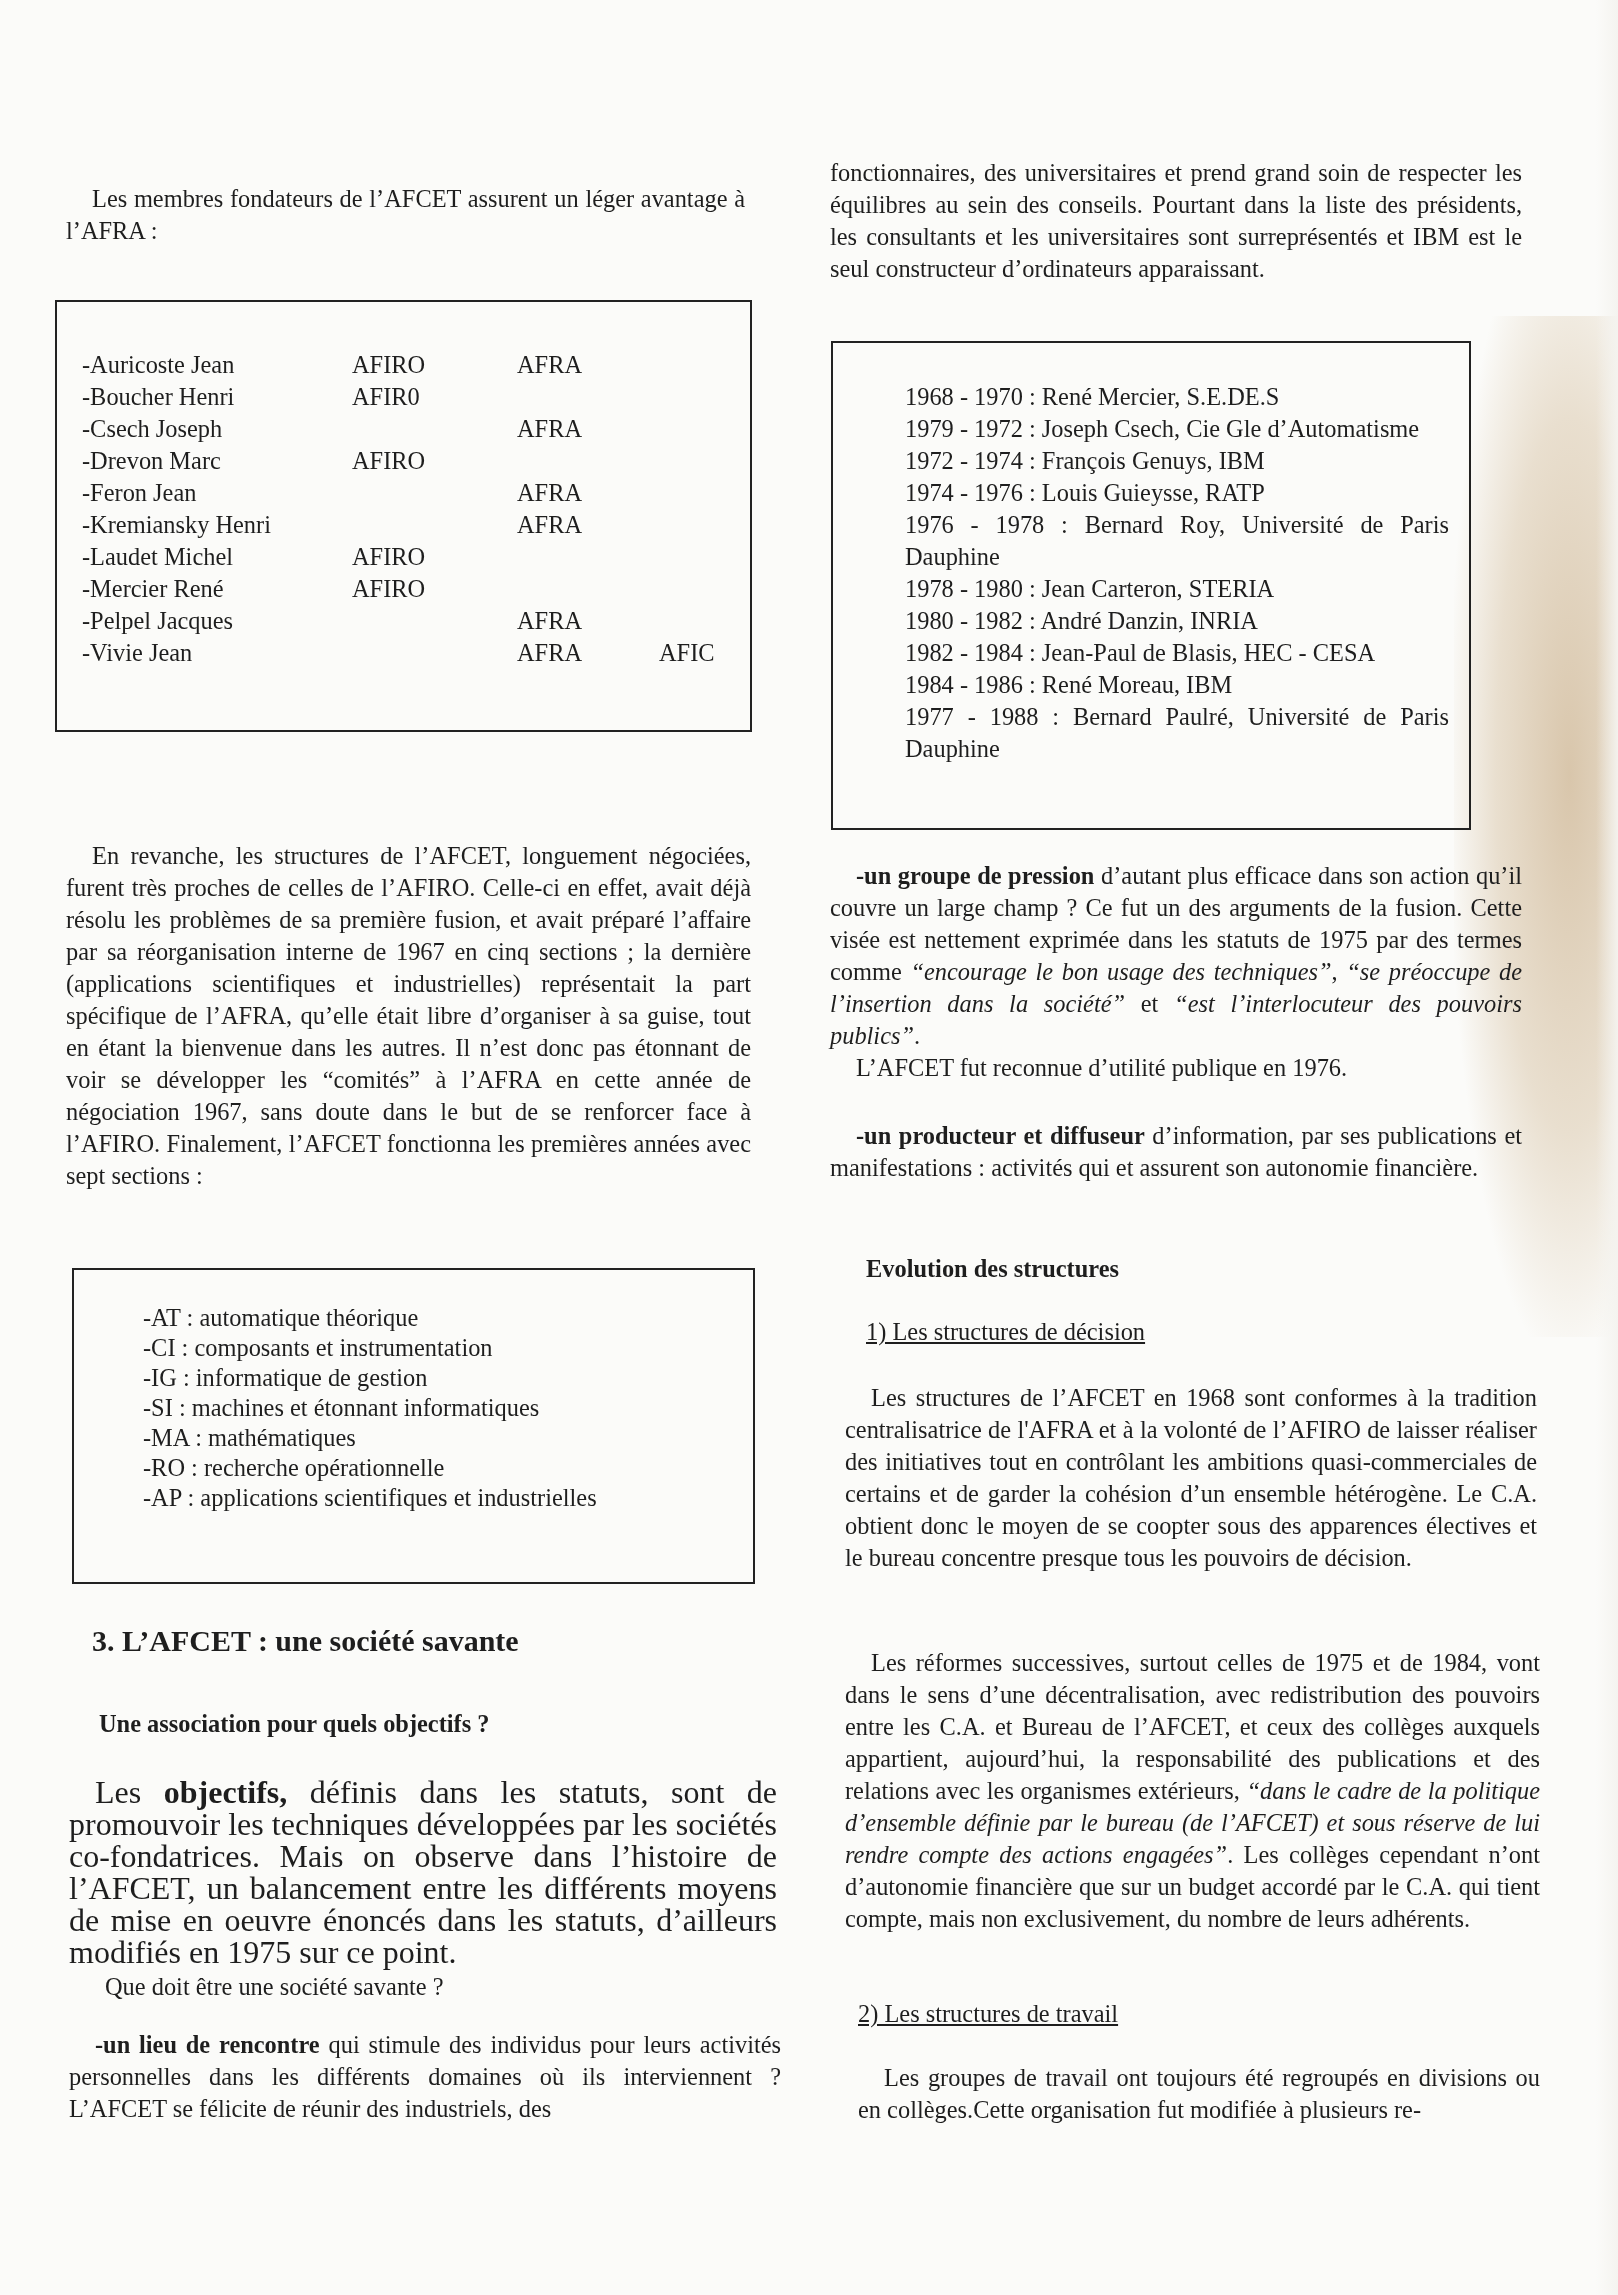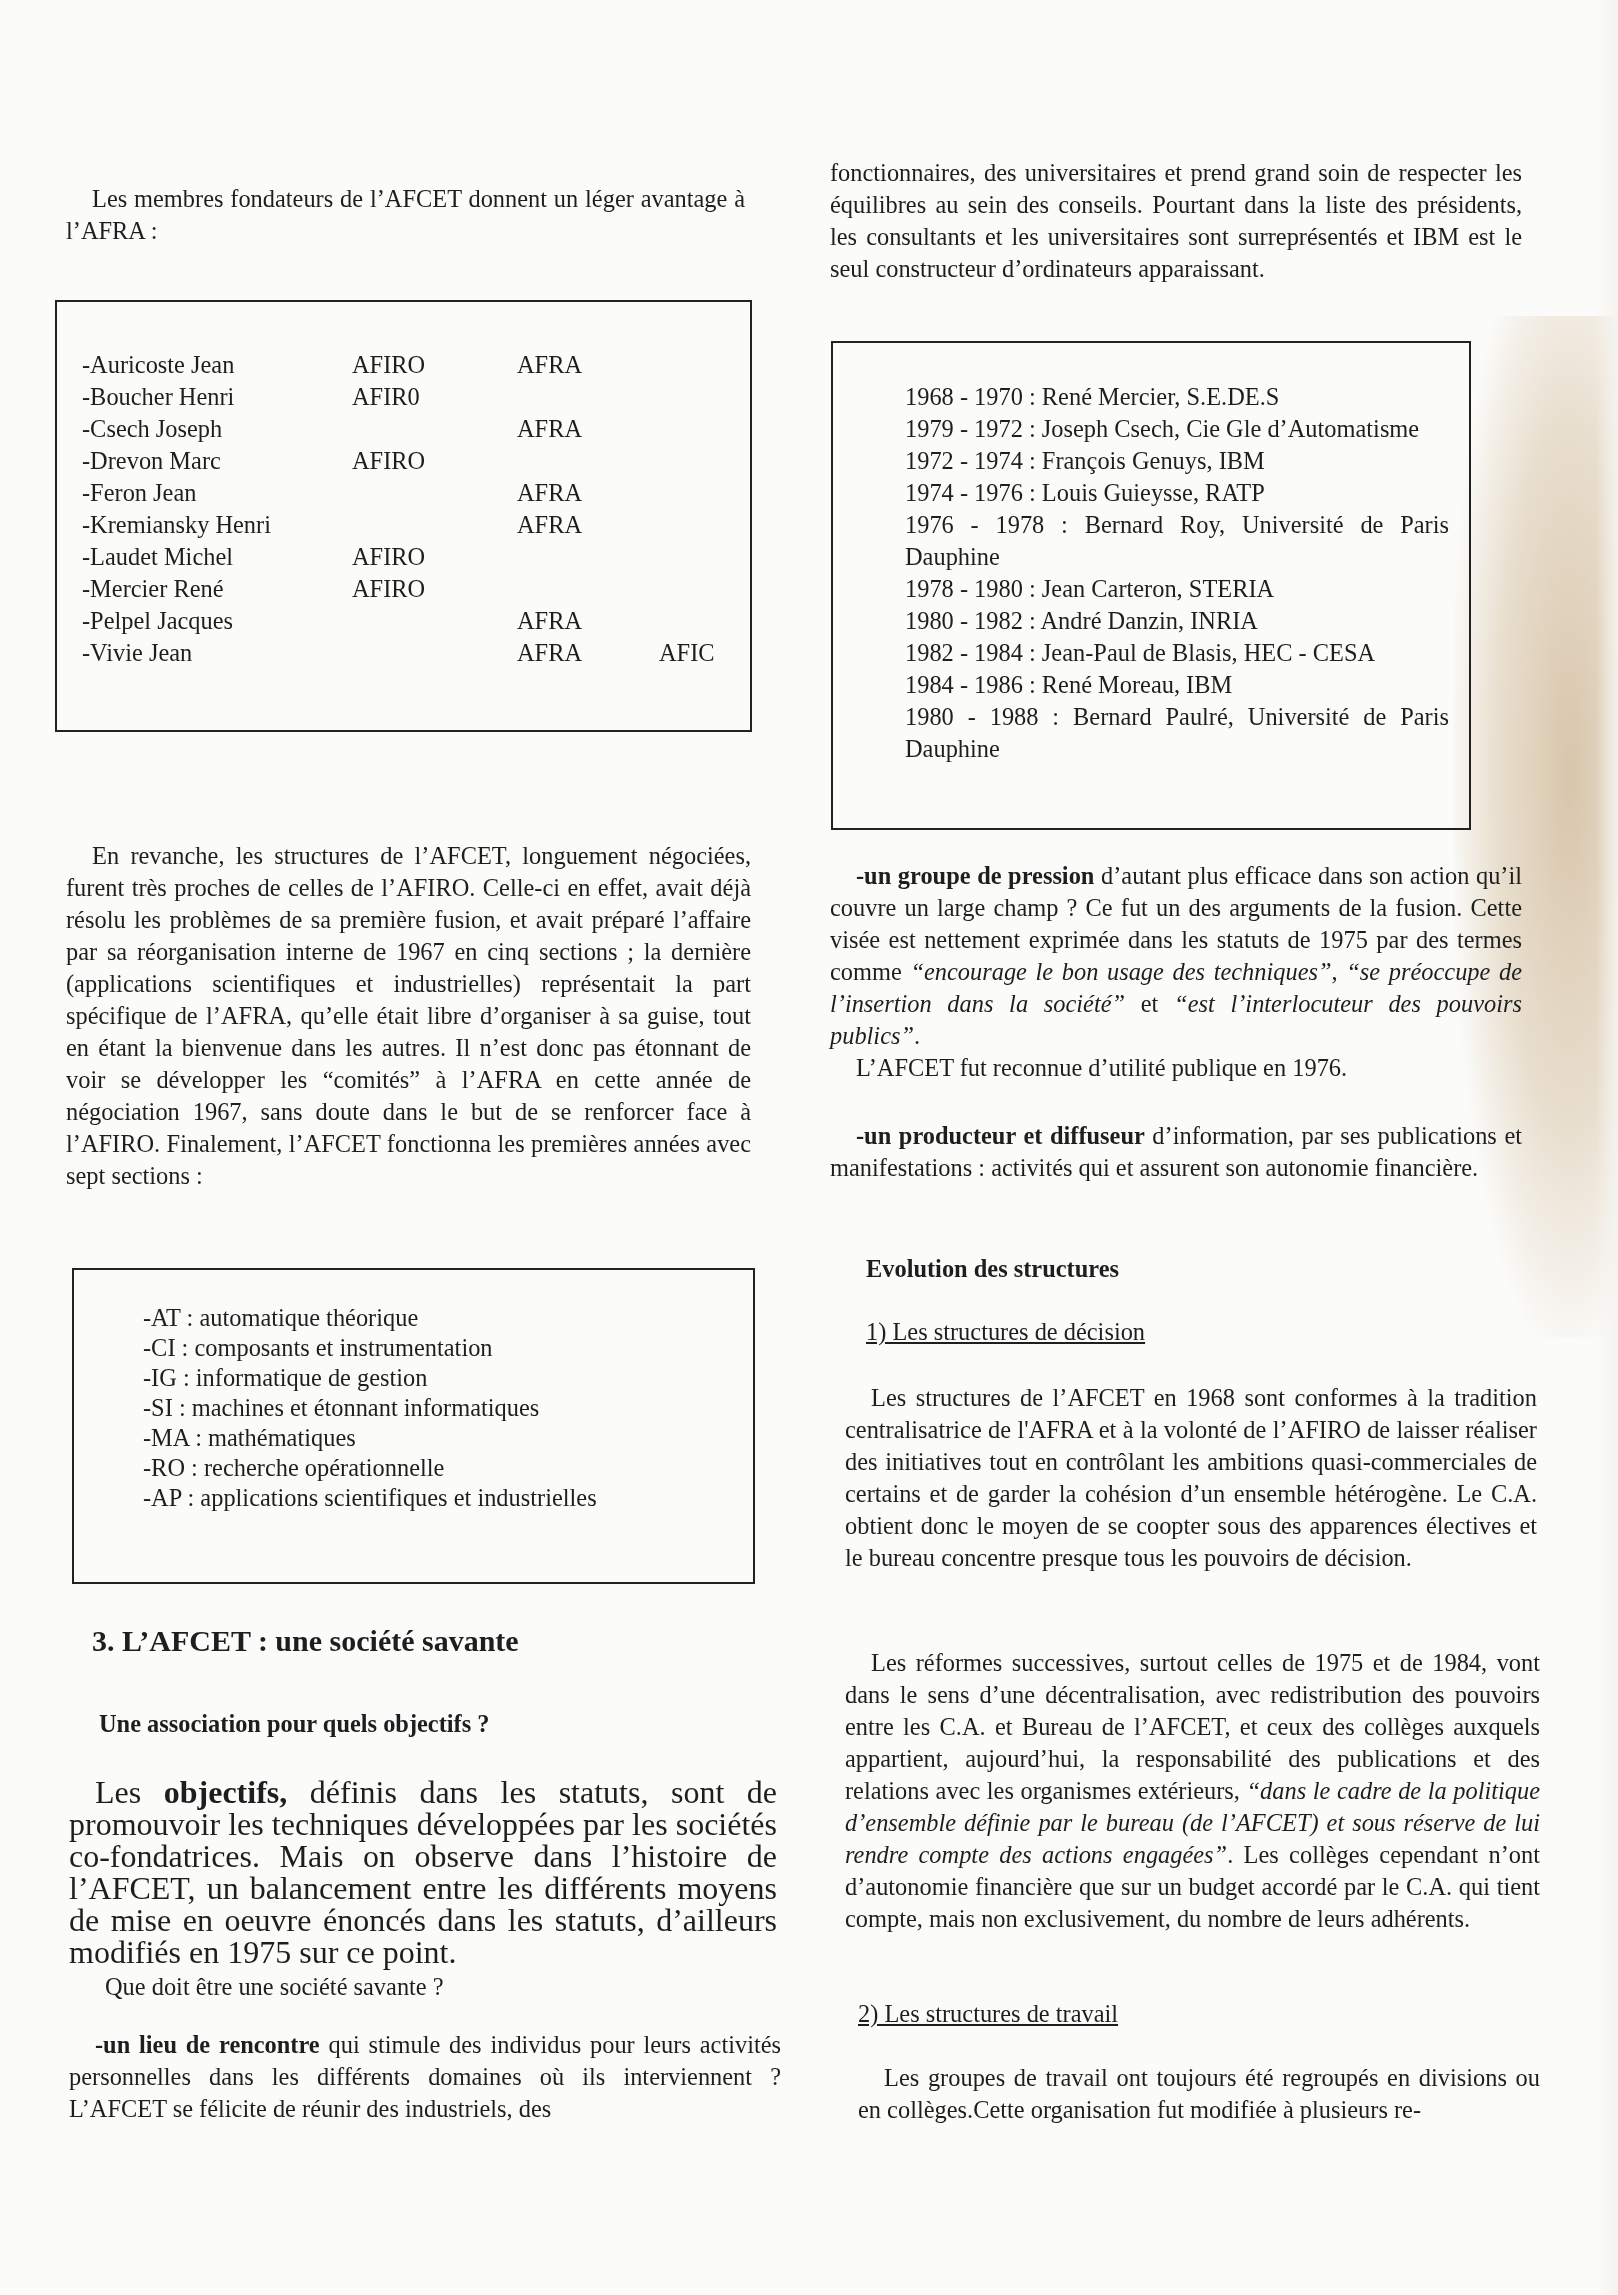--- a/index.html
+++ b/index.html
@@ -36,21 +36,21 @@
     i { font-style: italic; }
     .abs { position: absolute; }
   </style>
 </head>
 <body>
 
 <div class="stain"></div>
 <div class="page-edge"></div>
 
 <div class="abs" style="left:66px; top:183px; width:679px; font-size:24.4px; line-height:32px;">
-  <p class="indent">Les membres fondateurs de l’AFCET donnent un léger avantage à l’AFRA :</p>
+  <p class="indent">Les membres fondateurs de l’AFCET assurent un léger avantage à l’AFRA :</p>
 </div>
 
 <div class="box founders-box">
   <div id="founders-list">
       <div class="founder-row">
         <span class="name">-Auricoste Jean</span>
         <span class="c1">AFIRO</span>
         <span class="c2">AFRA</span>
         <span class="c3"></span>
       </div>
@@ -149,21 +149,21 @@
   <div id="presidents-list">
       <div style="text-align: justify;">1968 - 1970 : René Mercier, S.E.DE.S</div>
       <div style="text-align: justify;">1979 - 1972 : Joseph Csech, Cie Gle d’Automatisme</div>
       <div style="text-align: justify;">1972 - 1974 : François Genuys, IBM</div>
       <div style="text-align: justify;">1974 - 1976 : Louis Guieysse, RATP</div>
       <div style="text-align: justify;">1976 - 1978 : Bernard Roy, Université de Paris Dauphine</div>
       <div style="text-align: justify;">1978 - 1980 : Jean Carteron, STERIA</div>
       <div style="text-align: justify;">1980 - 1982 : André Danzin, INRIA</div>
       <div style="text-align: justify;">1982 - 1984 : Jean-Paul de Blasis, HEC - CESA</div>
       <div style="text-align: justify;">1984 - 1986 : René Moreau, IBM</div>
-      <div style="text-align: justify;">1980 - 1988 : Bernard Paulré, Université de Paris Dauphine</div>
+      <div style="text-align: justify;">1977 - 1988 : Bernard Paulré, Université de Paris Dauphine</div>
     </div>
 </div>
 
 <div class="abs" style="left:830px; top:860px; width:692px; font-size:24.4px; line-height:32px;">
   <p class="indent"><b>-un groupe de pression</b><span> d’autant plus efficace dans son action qu’il couvre un large champ ? Ce fut un des arguments de la fusion. Cette visée est nettement exprimée dans les statuts de 1975 par des termes comme </span><i>“encourage le bon usage des techniques”</i><span>, </span><i>“se préoccupe de l’insertion dans la société”</i><span> et </span><i>“est l’interlocuteur des pouvoirs publics”</i><span>.</span></p>
   <p class="indent">L’AFCET fut reconnue d’utilité publique en 1976.</p>
 </div>
 
 <div class="abs" style="left:830px; top:1120px; width:692px; font-size:24.4px; line-height:32px;">
   <p class="indent"><b>-un producteur et diffuseur</b><span> d’information, par ses publications et manifestations : activités qui et assurent son autonomie financière.</span></p>

